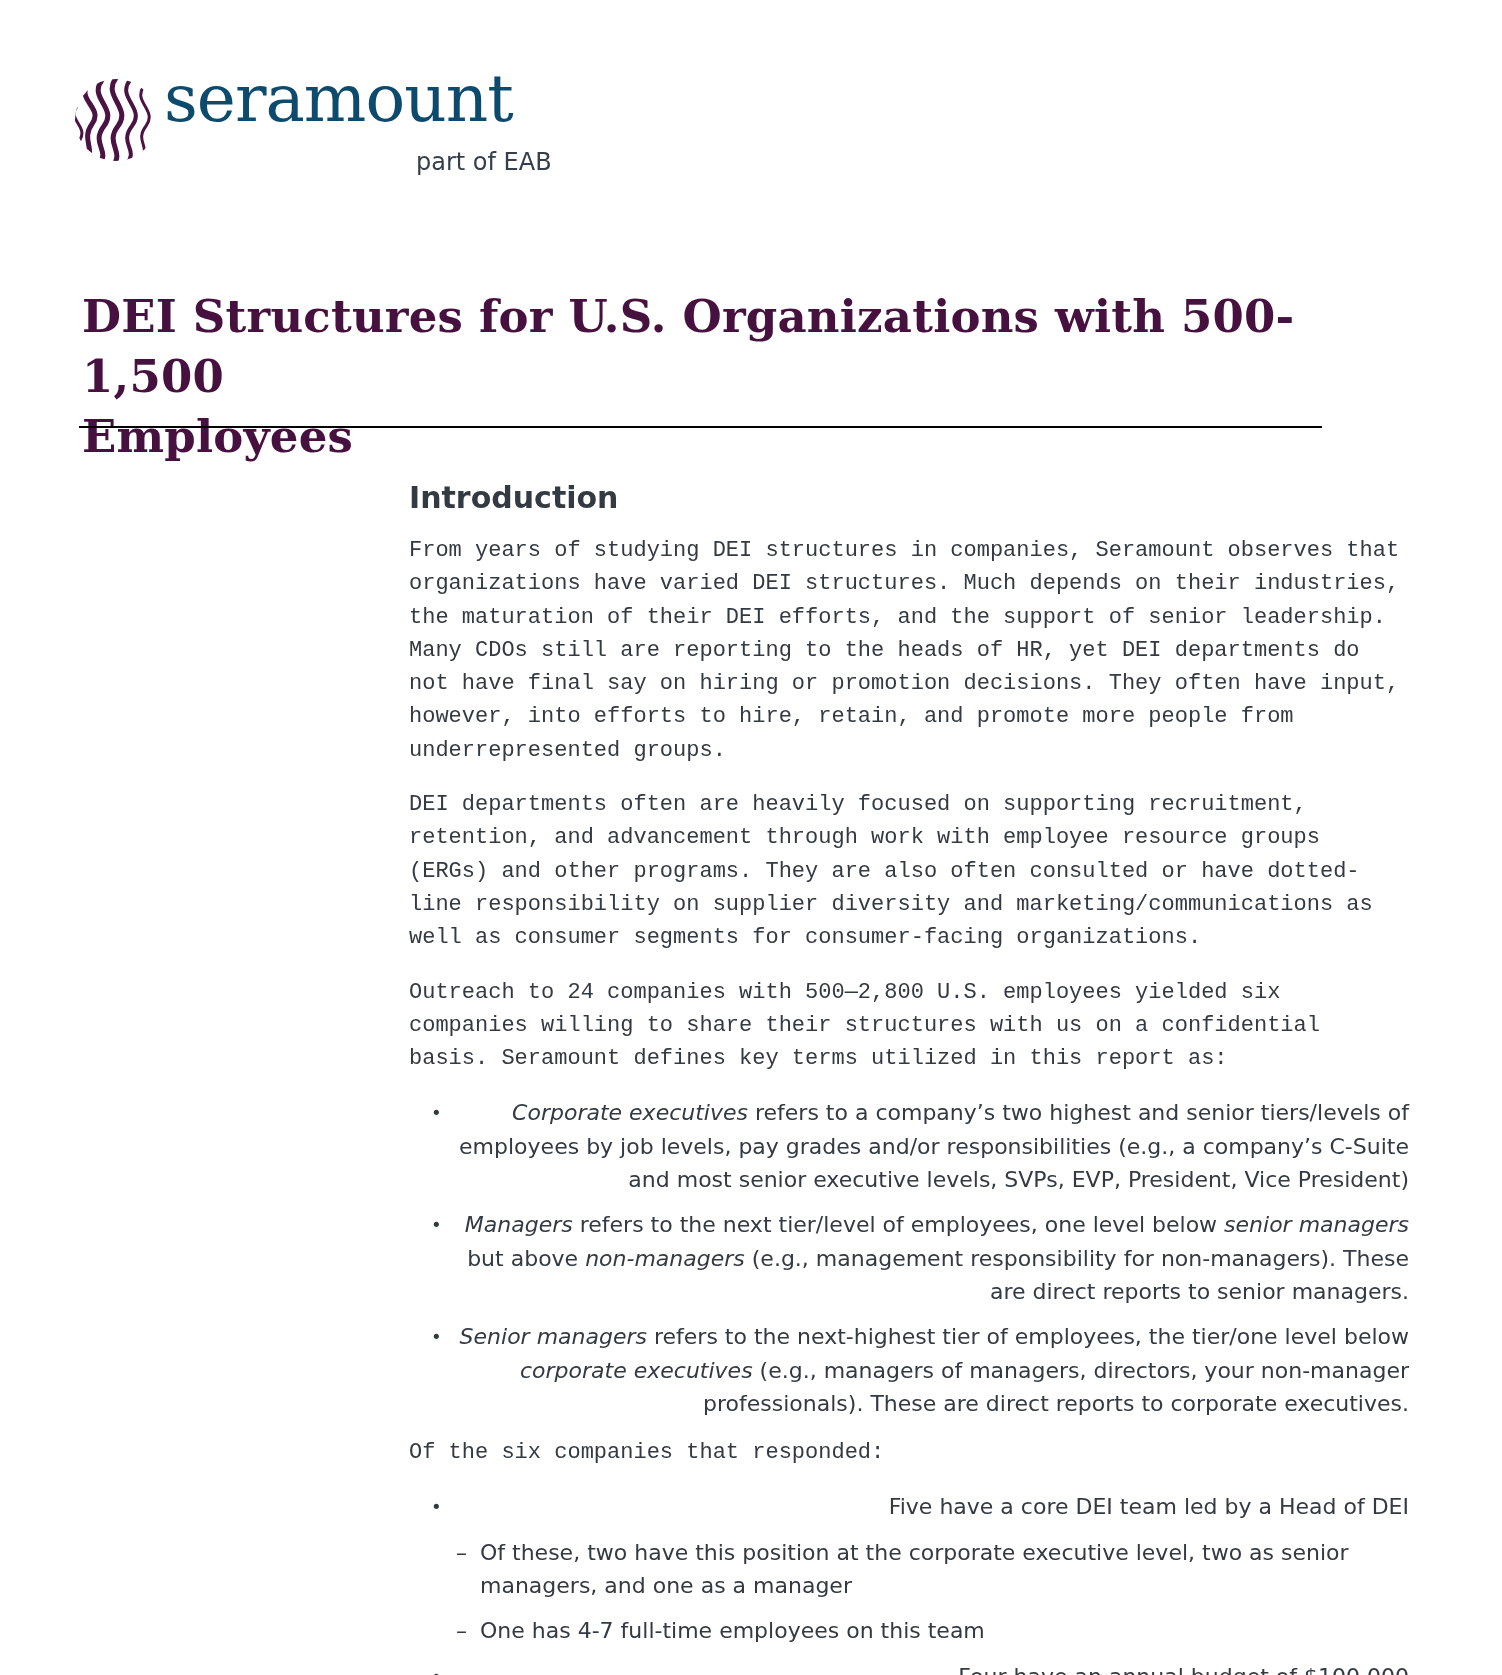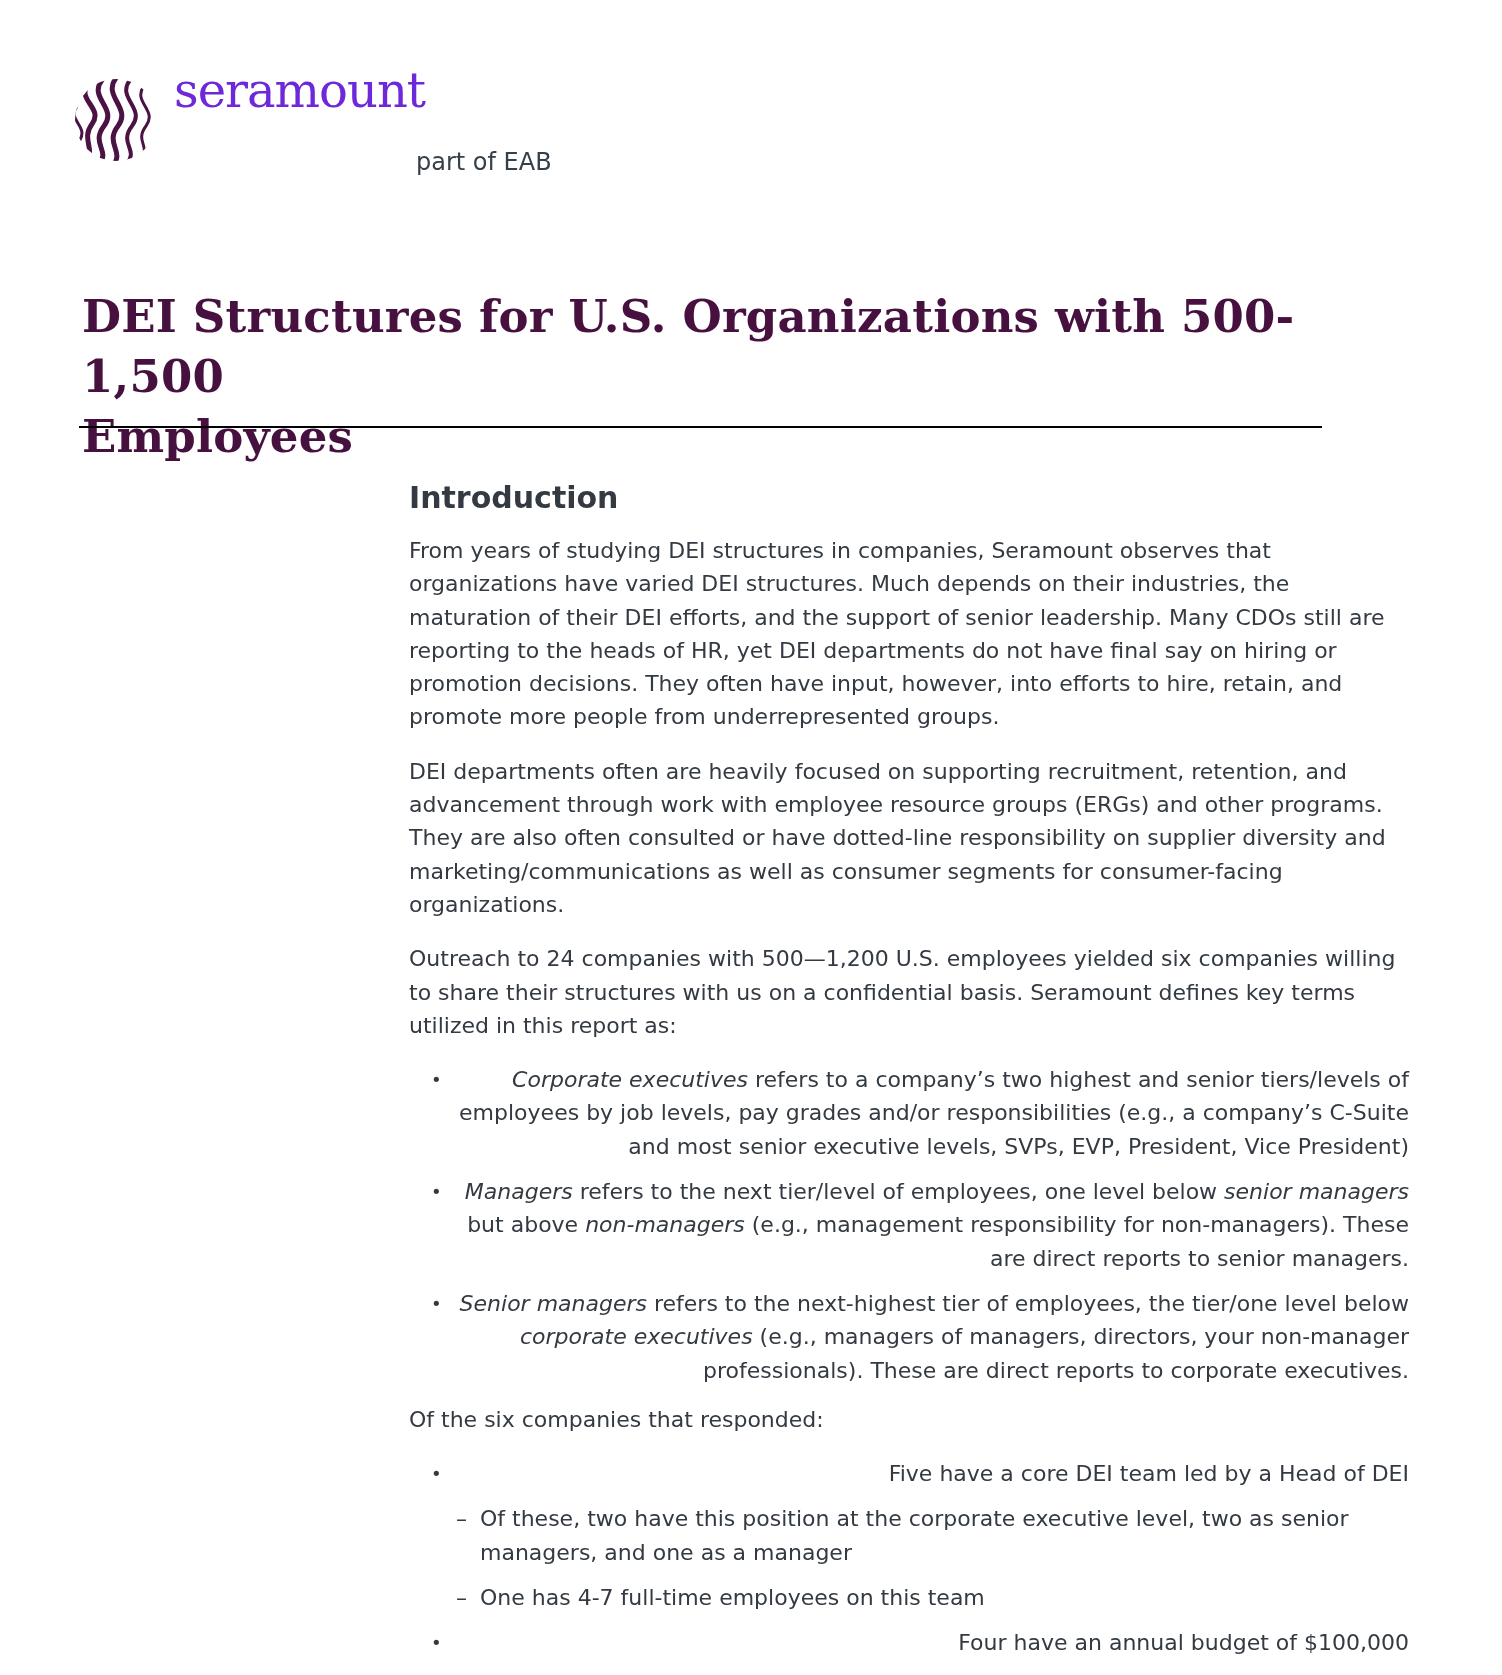--- a/index.html
+++ b/index.html
@@ -1,28 +1,28 @@
 <!DOCTYPE html>
 <html><head>
 <meta charset="utf-8">
 <style>
   html, body { margin: 0; padding: 0; background: #ffffff; }
   body { width: 1502px; height: 1675px; overflow: hidden; position: relative; font-family: "DejaVu Sans", sans-serif; }
 
   .logo { position: absolute; left: 74px; top: 76px; width: 480px; height: 110px; }
   .logo-mark { position: absolute; left: 0; top: 2px; width: 84px; height: 84px; }
-  .logo-word { position: absolute; left: 100px; top: -10px; font-family: "DejaVu Serif", serif; font-size: 48px; color: #6d28d9; letter-spacing: -1px; line-height: 1; }
+  .logo-word { position: absolute; left: 90px; top: -10px; font-family: "DejaVu Serif", serif; font-size: 66px; color: #0c4a6e; letter-spacing: -1px; line-height: 1; }
   .logo-sub { position: absolute; left: 342px; top: 74px; font-family: "DejaVu Sans", sans-serif; font-size: 24px; color: #36404a; line-height: 1; }
 
   .title { position: absolute; left: 82px; top: 287px; width: 1260px; margin: 0; font-family: "DejaVu Serif", serif; font-weight: bold; font-size: 45px; line-height: 60px; color: #46113f; letter-spacing: 0.2px; }
   .divider { position: absolute; left: 79px; top: 426px; width: 1243px; height: 0; border-top: 2px solid #000; }
 
   .content { position: absolute; left: 409px; top: 478px; width: 1000px; color: #333a42; font-size: 22px; line-height: 33.3px; }
   .h2 { margin: 0 0 14px 0; font-size: 30px; font-weight: bold; line-height: 40px; color: #333a42; }
-  .p { margin: 16px 0 21px 0; }
+  .p { margin: 16px 0 21px 0; font-family: Liberation Mono, monospace; }
   ul.b { list-style: none; margin: 0 0 14px 0; padding: 0; }
   ul.b > li { position: relative; padding-left: 47px; margin-bottom: 12px; text-align: right; }
   ul.b > li::before { content: "•"; position: absolute; left: 22px; top: 0; font-size: 18px; }
   ul.d { list-style: none; margin: 0 0 12px 0; padding: 0; }
   ul.d > li { position: relative; padding-left: 71px; margin-bottom: 12px; }
   ul.d > li::before { content: "–"; position: absolute; left: 47px; top: 0; }
   em { font-style: italic; }
 </style>
 </head>
 <body>
@@ -50,21 +50,21 @@
 <h1 class="title">
   <span>DEI Structures for U.S. Organizations with 500-1,500</span><br>
   <span>Employees</span>
 </h1>
 <div class="divider"></div>
 
 <div class="content">
   <h2 class="h2">Introduction</h2>
   <p class="p">From years of studying DEI structures in companies, Seramount observes that organizations have varied DEI structures. Much depends on their industries, the maturation of their DEI efforts, and the support of senior leadership. Many CDOs still are reporting to the heads of HR, yet DEI departments do not have final say on hiring or promotion decisions. They often have input, however, into efforts to hire, retain, and promote more people from underrepresented groups.</p>
   <p class="p">DEI departments often are heavily focused on supporting recruitment, retention, and advancement through work with employee resource groups (ERGs) and other programs. They are also often consulted or have dotted-line responsibility on supplier diversity and marketing/communications as well as consumer segments for consumer-facing organizations.</p>
-  <p class="p">Outreach to 24 companies with 500—1,200 U.S. employees yielded six companies willing to share their structures with us on a confidential basis. Seramount defines key terms utilized in this report as:</p>
+  <p class="p">Outreach to 24 companies with 500—2,800 U.S. employees yielded six companies willing to share their structures with us on a confidential basis. Seramount defines key terms utilized in this report as:</p>
 
   <ul class="b">
     <li>
       <em>Corporate executives</em><span> refers to a company’s two highest and senior tiers/levels of employees by job levels, pay grades and/or responsibilities (e.g., a company’s C-Suite and most senior executive levels, SVPs, EVP, President, Vice President)</span>
     </li>
     <li>
       <em>Managers</em><span> refers to the next tier/level of employees, one level below </span><em>senior managers</em><span> but above </span><em>non-managers</em><span> (e.g., management responsibility for non-managers). These are direct reports to senior managers.</span>
     </li>
     <li>
       <em>Senior managers</em><span> refers to the next-highest tier of employees, the tier/one level below </span><em>corporate executives</em><span> (e.g., managers of managers, directors, your non-manager professionals). These are direct reports to corporate executives.</span>

